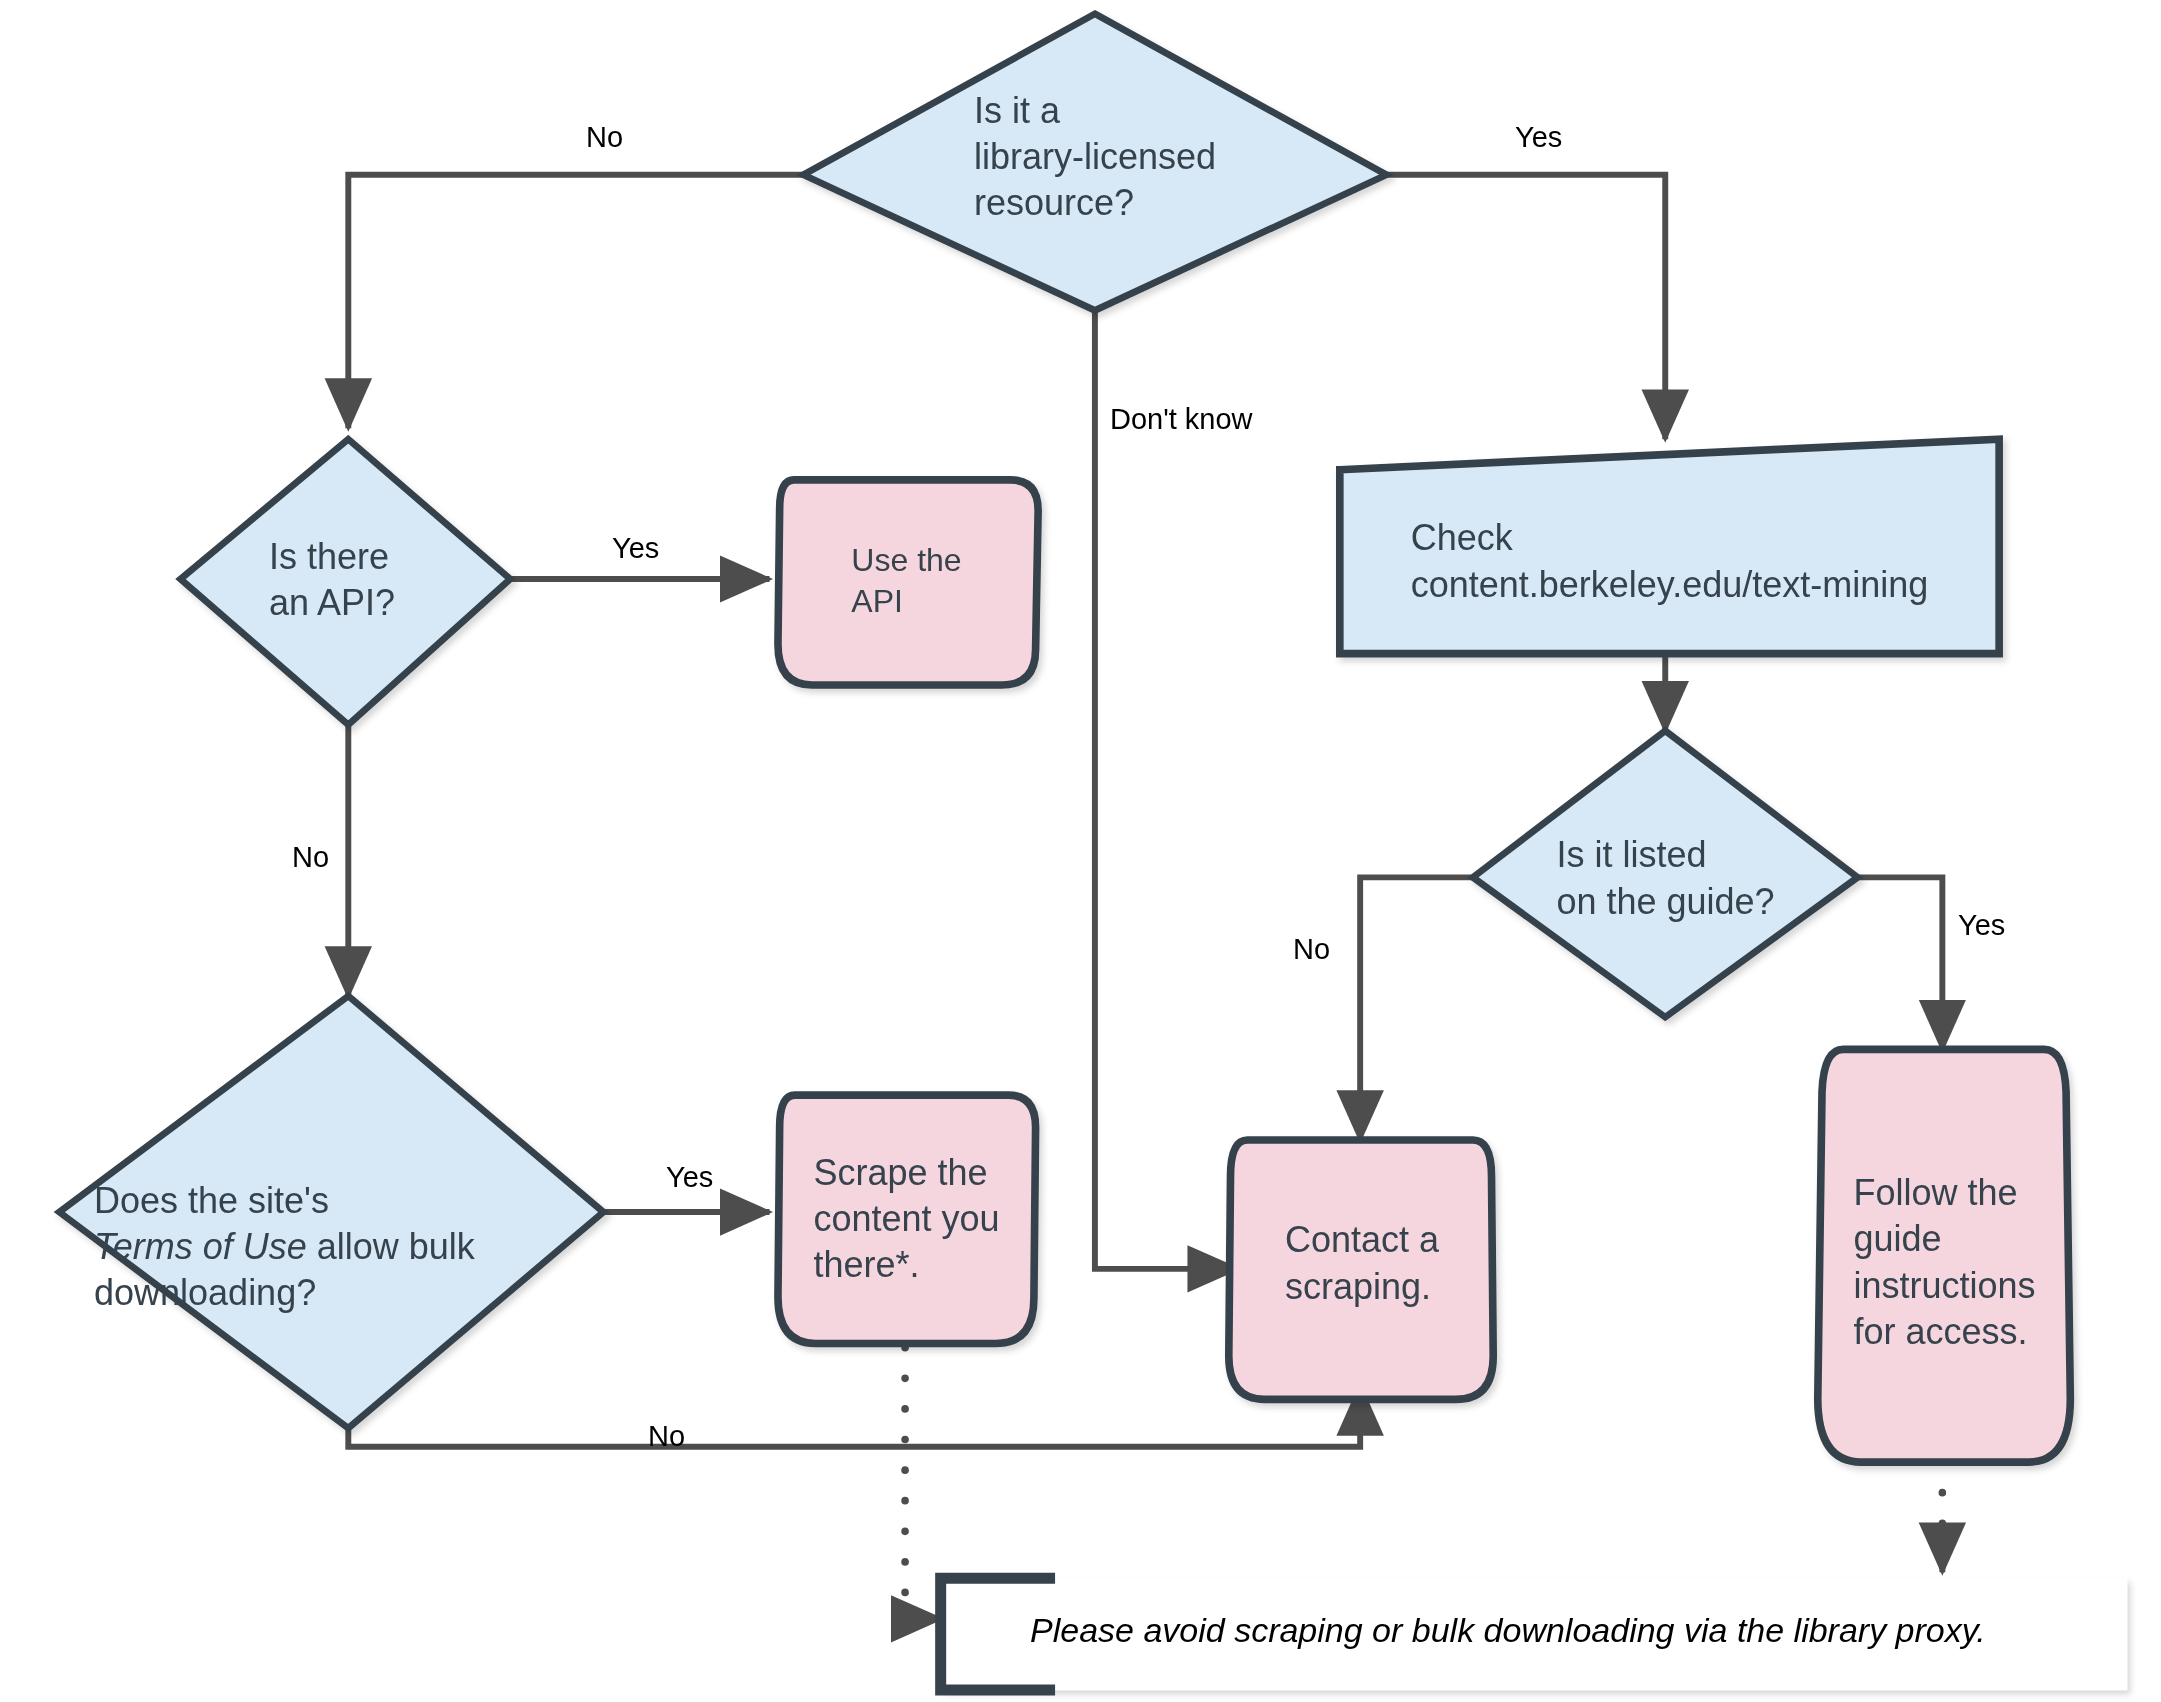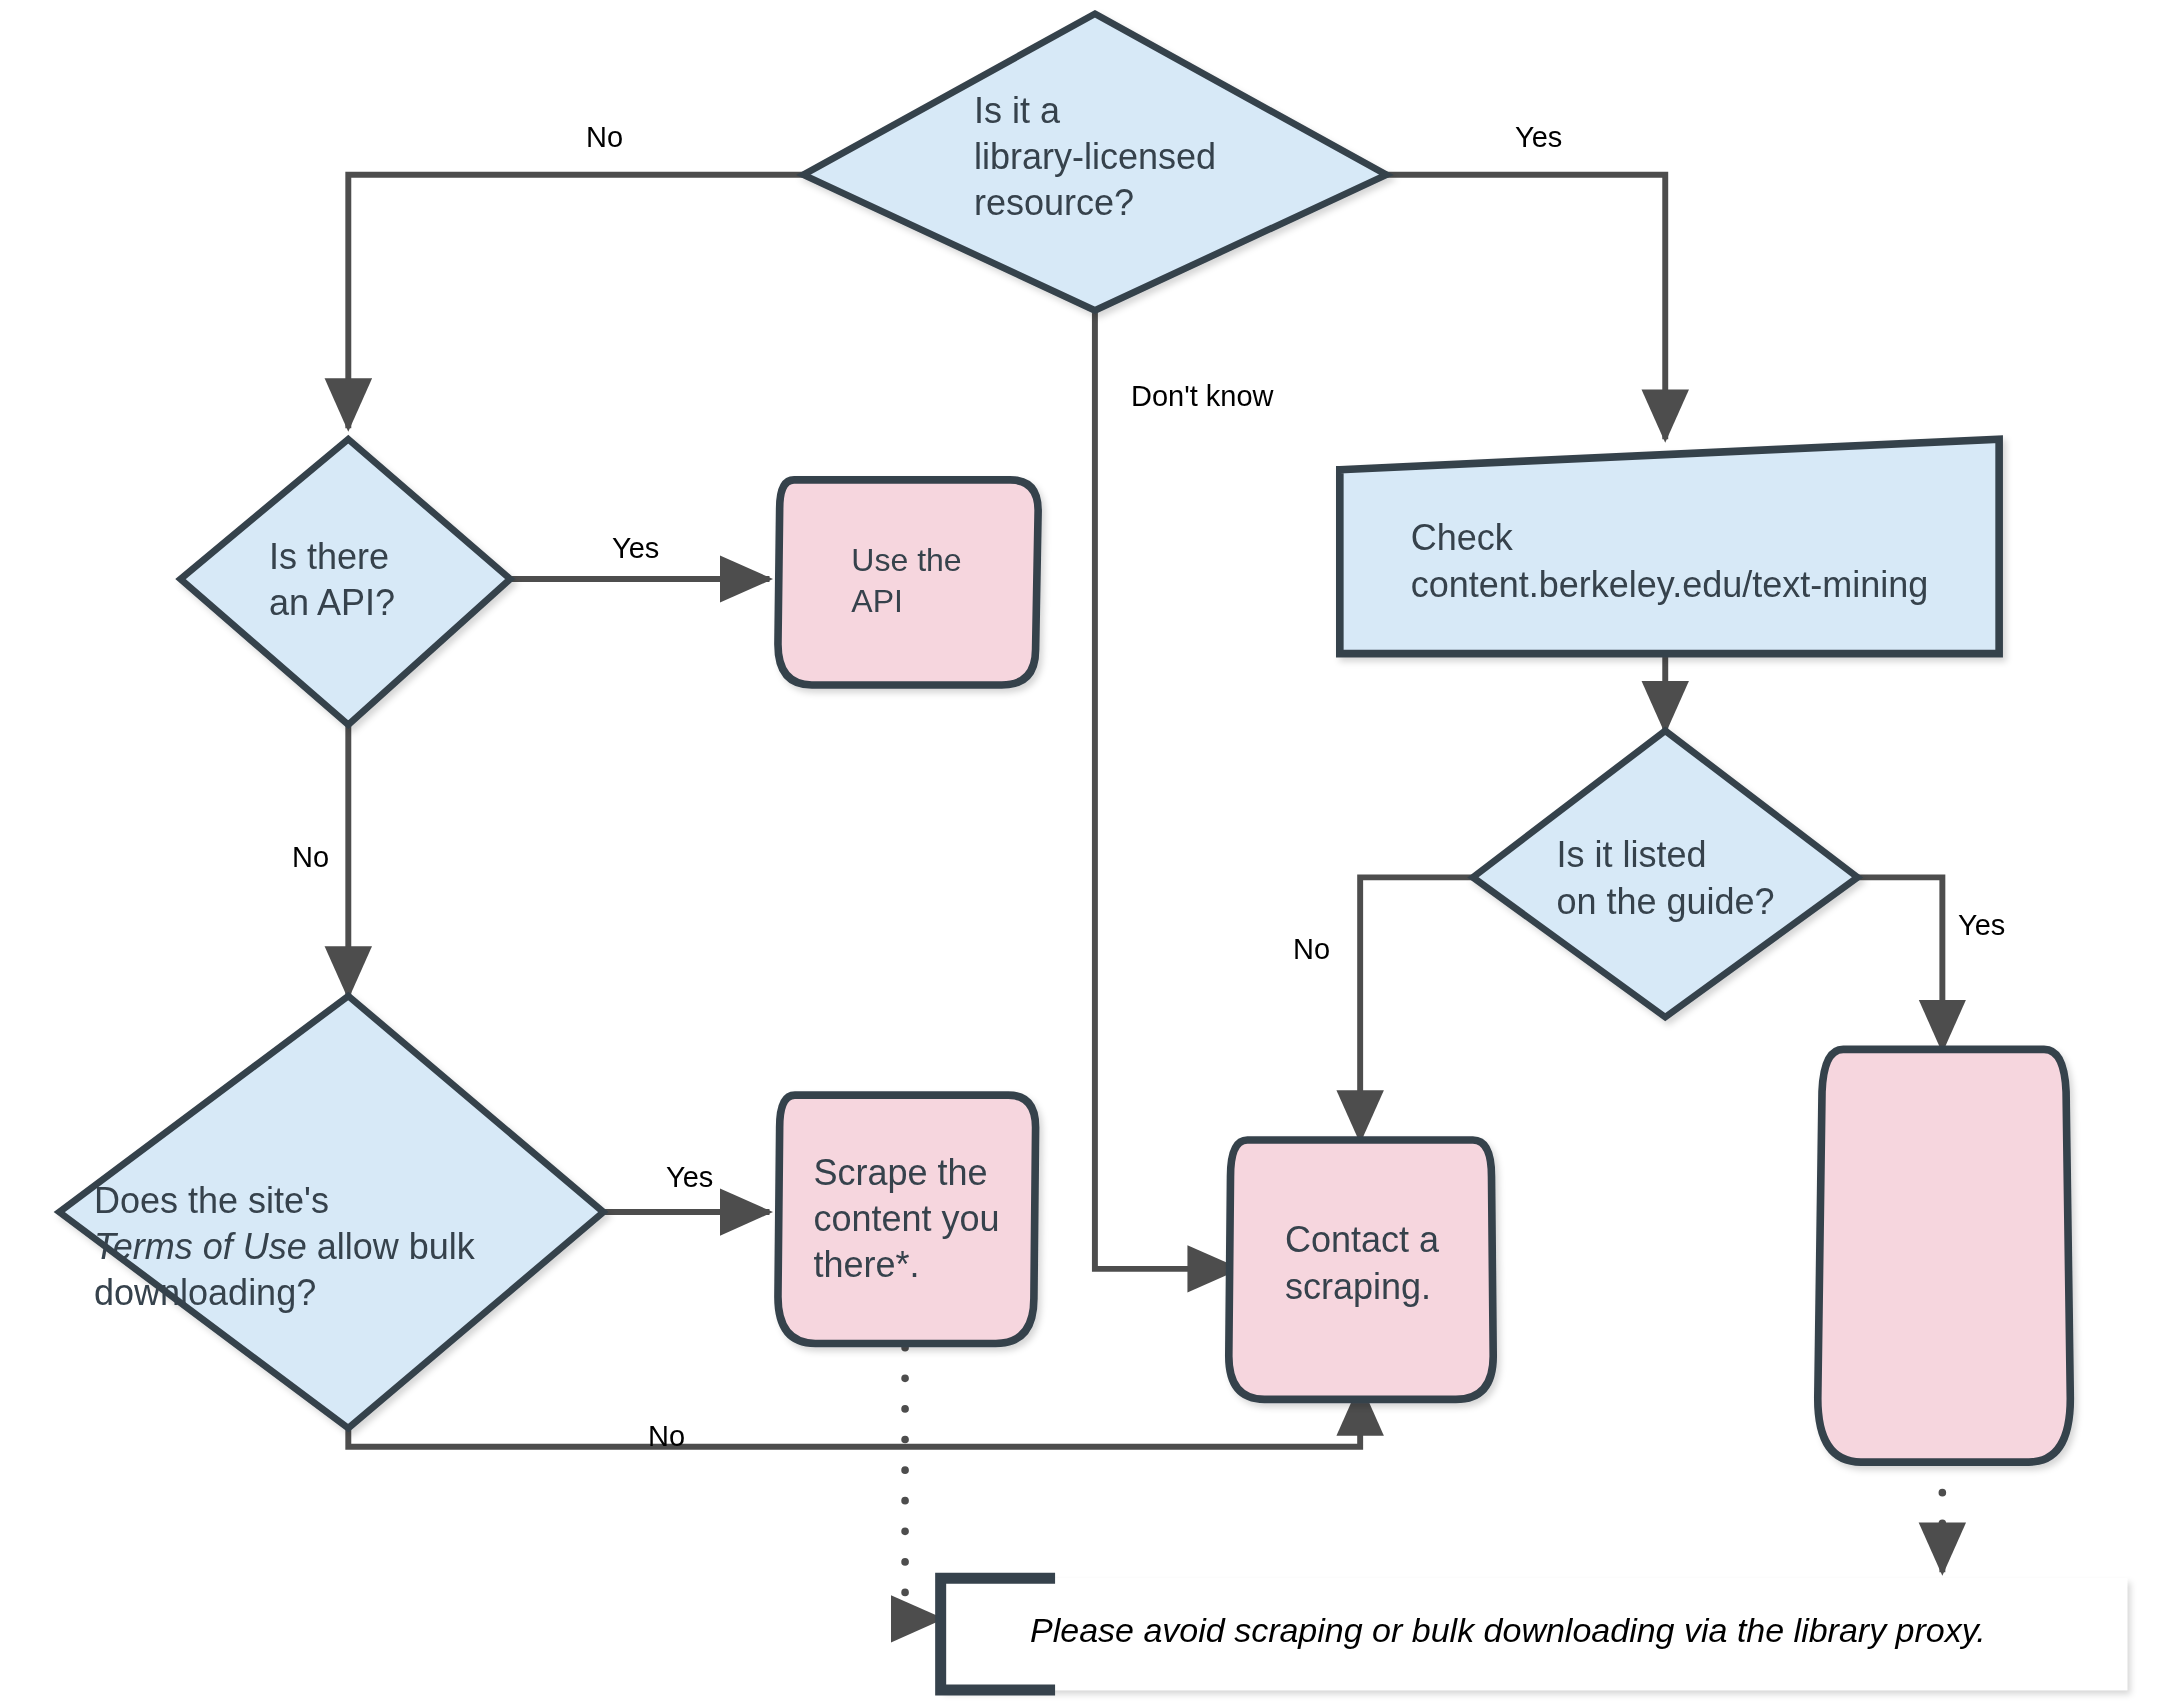--- a/index.html
+++ b/index.html
@@ -152,28 +152,32 @@
 downloading?</span>
   </div>
 
   <div class="node-text" style="left:788px; top:1109px; width:237px; height:220px; font-size:36px;">Scrape the
 content you
 there*.</div>
 
   <div class="node-text" style="left:1239px; top:1187px; width:246px; height:153px; font-size:36px;">Contact a
 scraping.</div>
 
+  <div class="node-text" style="left:1826px; top:1110px; width:237px; height:305px; font-size:36px;">Follow the
+guide
+instructions
+for access.</div>
 
   <div class="note-text" style="left:1030px; top:1610px;">Please avoid scraping or bulk downloading via the library proxy.</div>
 
   <div class="edge-label" style="left:586px; top:123px;">No</div>
 
   <div class="edge-label" style="left:1515px; top:123px;">Yes</div>
 
-  <div class="edge-label" style="left:1110px; top:382px;margin-left:21px;">Don't know</div>
+  <div class="edge-label" style="left:1110px; top:405px;">Don't know</div>
 
   <div class="edge-label" style="left:612px; top:534px;">Yes</div>
 
   <div class="edge-label" style="left:292px; top:843px;">No</div>
 
   <div class="edge-label" style="left:666px; top:1163px;">Yes</div>
 
   <div class="edge-label" style="left:648px; top:1422px;">No</div>
 
   <div class="edge-label" style="left:1293px; top:935px;">No</div>

